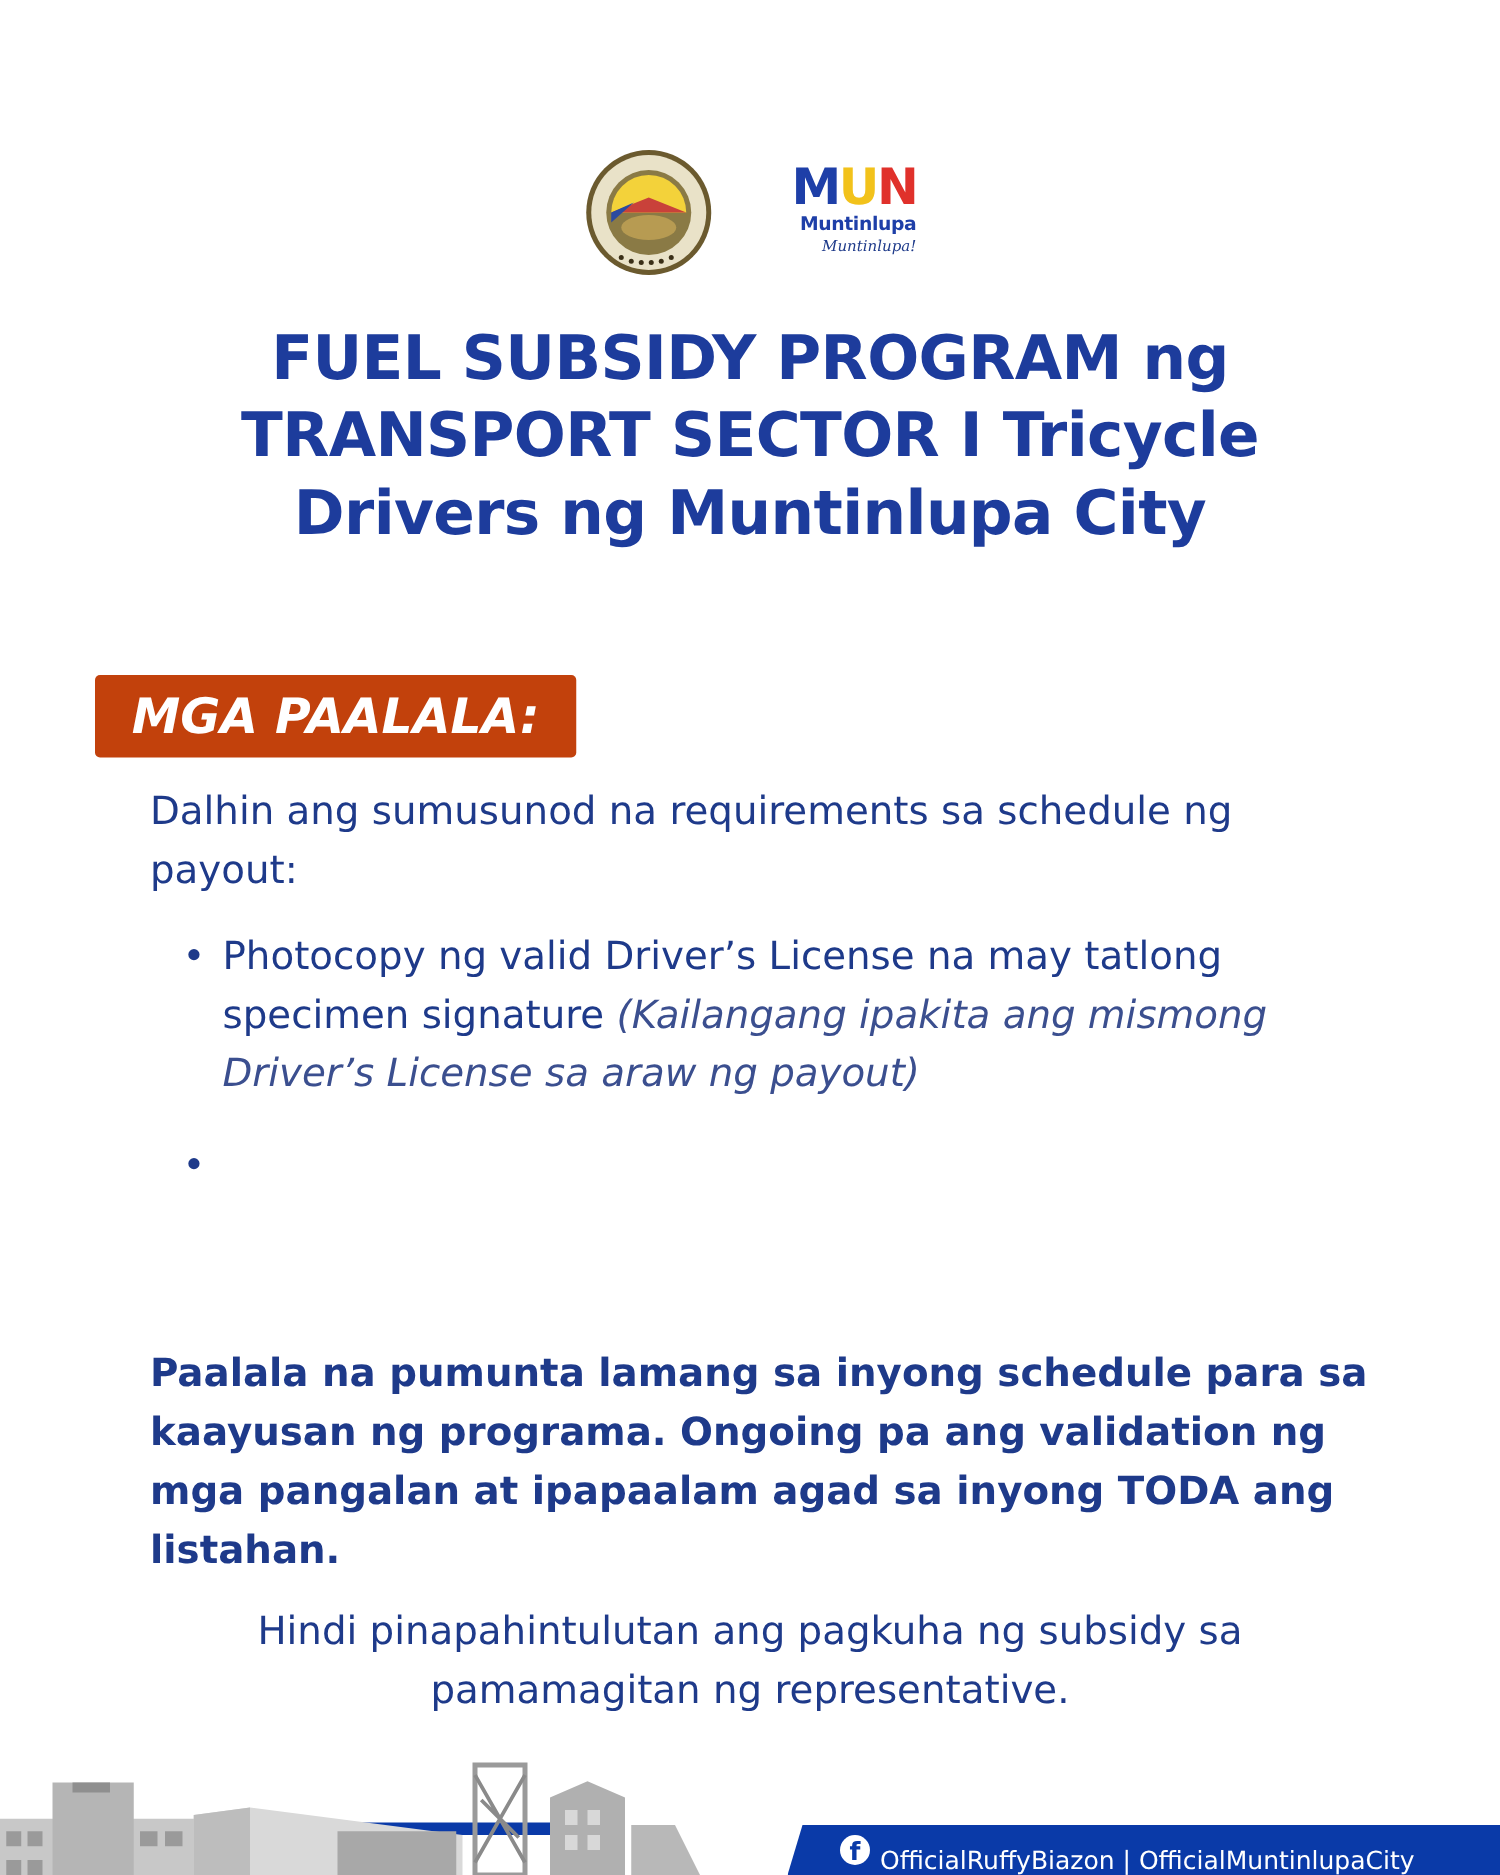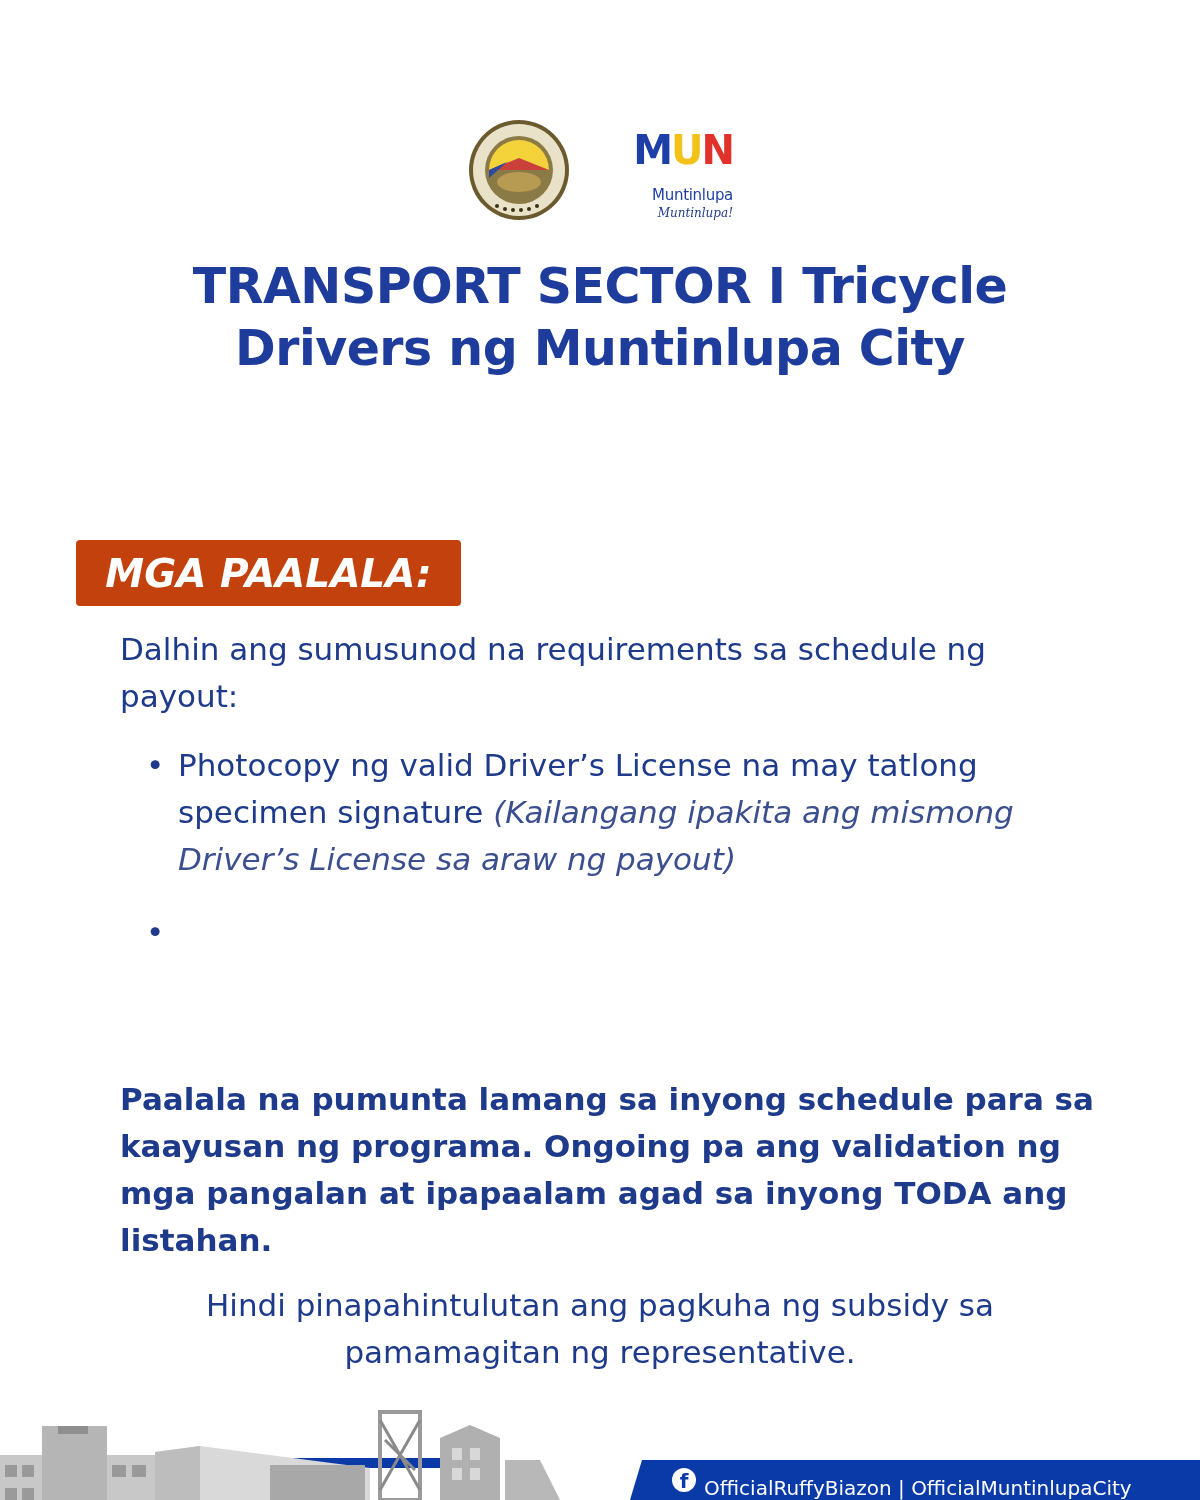--- a/index.html
+++ b/index.html
@@ -12,21 +12,21 @@
     .logos {
       position: absolute; top: 118px; left: 0; width: 1200px;
       display: flex; justify-content: center; align-items: center; gap: 44px;
     }
     .seal { width: 104px; height: 104px; }
     .mun { width: 118px; height: 100px; display: flex; flex-direction: column; align-items: flex-end; }
     .mun-letters { font-family: "DejaVu Sans", sans-serif; font-weight: bold; font-size: 40px; line-height: 40px; letter-spacing: -2px; margin-top: 10px; }
     .mun-letters .m { color: #1e3fa8; }
     .mun-letters .u { color: #f2c21b; }
     .mun-letters .n { color: #e0312b; }
-    .mun-name { font-weight: normal; font-size: 15px; color: #1e3fa8; margin-top: 16px; letter-spacing: -0.3px; }
+    .mun-name { font-weight: bold; font-size: 15px; color: #1e3fa8; margin-top: 0px; letter-spacing: -0.3px; }
     .mun-tag { font-family: "DejaVu Serif", serif; font-style: italic; font-size: 12px; color: #1e3a8a; margin-top: 2px; }
 
     .title {
       position: absolute; top: 256px; left: 40px; width: 1120px;
       text-align: center; font-weight: bold; font-size: 49px; line-height: 62px;
       color: #1d3c9c; letter-spacing: -0.5px;
     }
     .badge {
       position: absolute; top: 540px; left: 76px; width: 385px; height: 66px;
       background: #c2410c; border-radius: 4px;
@@ -94,20 +94,21 @@
   <div class="mun">
     <div class="mun-letters">
       <span class="m">M</span><span class="u">U</span><span class="n">N</span>
     </div>
     <div class="mun-name">Muntinlupa</div>
     <div class="mun-tag">Muntinlupa!</div>
   </div>
 </div>
 
 <div class="title">
+  <div>FUEL SUBSIDY PROGRAM ng</div>
   <div>TRANSPORT SECTOR I Tricycle</div>
   <div>Drivers ng Muntinlupa City</div>
 </div>
 
 <div class="badge">
   <span>MGA PAALALA:</span>
 </div>
 
 <div class="intro">Dalhin ang sumusunod na requirements sa schedule ng payout:</div>
 

